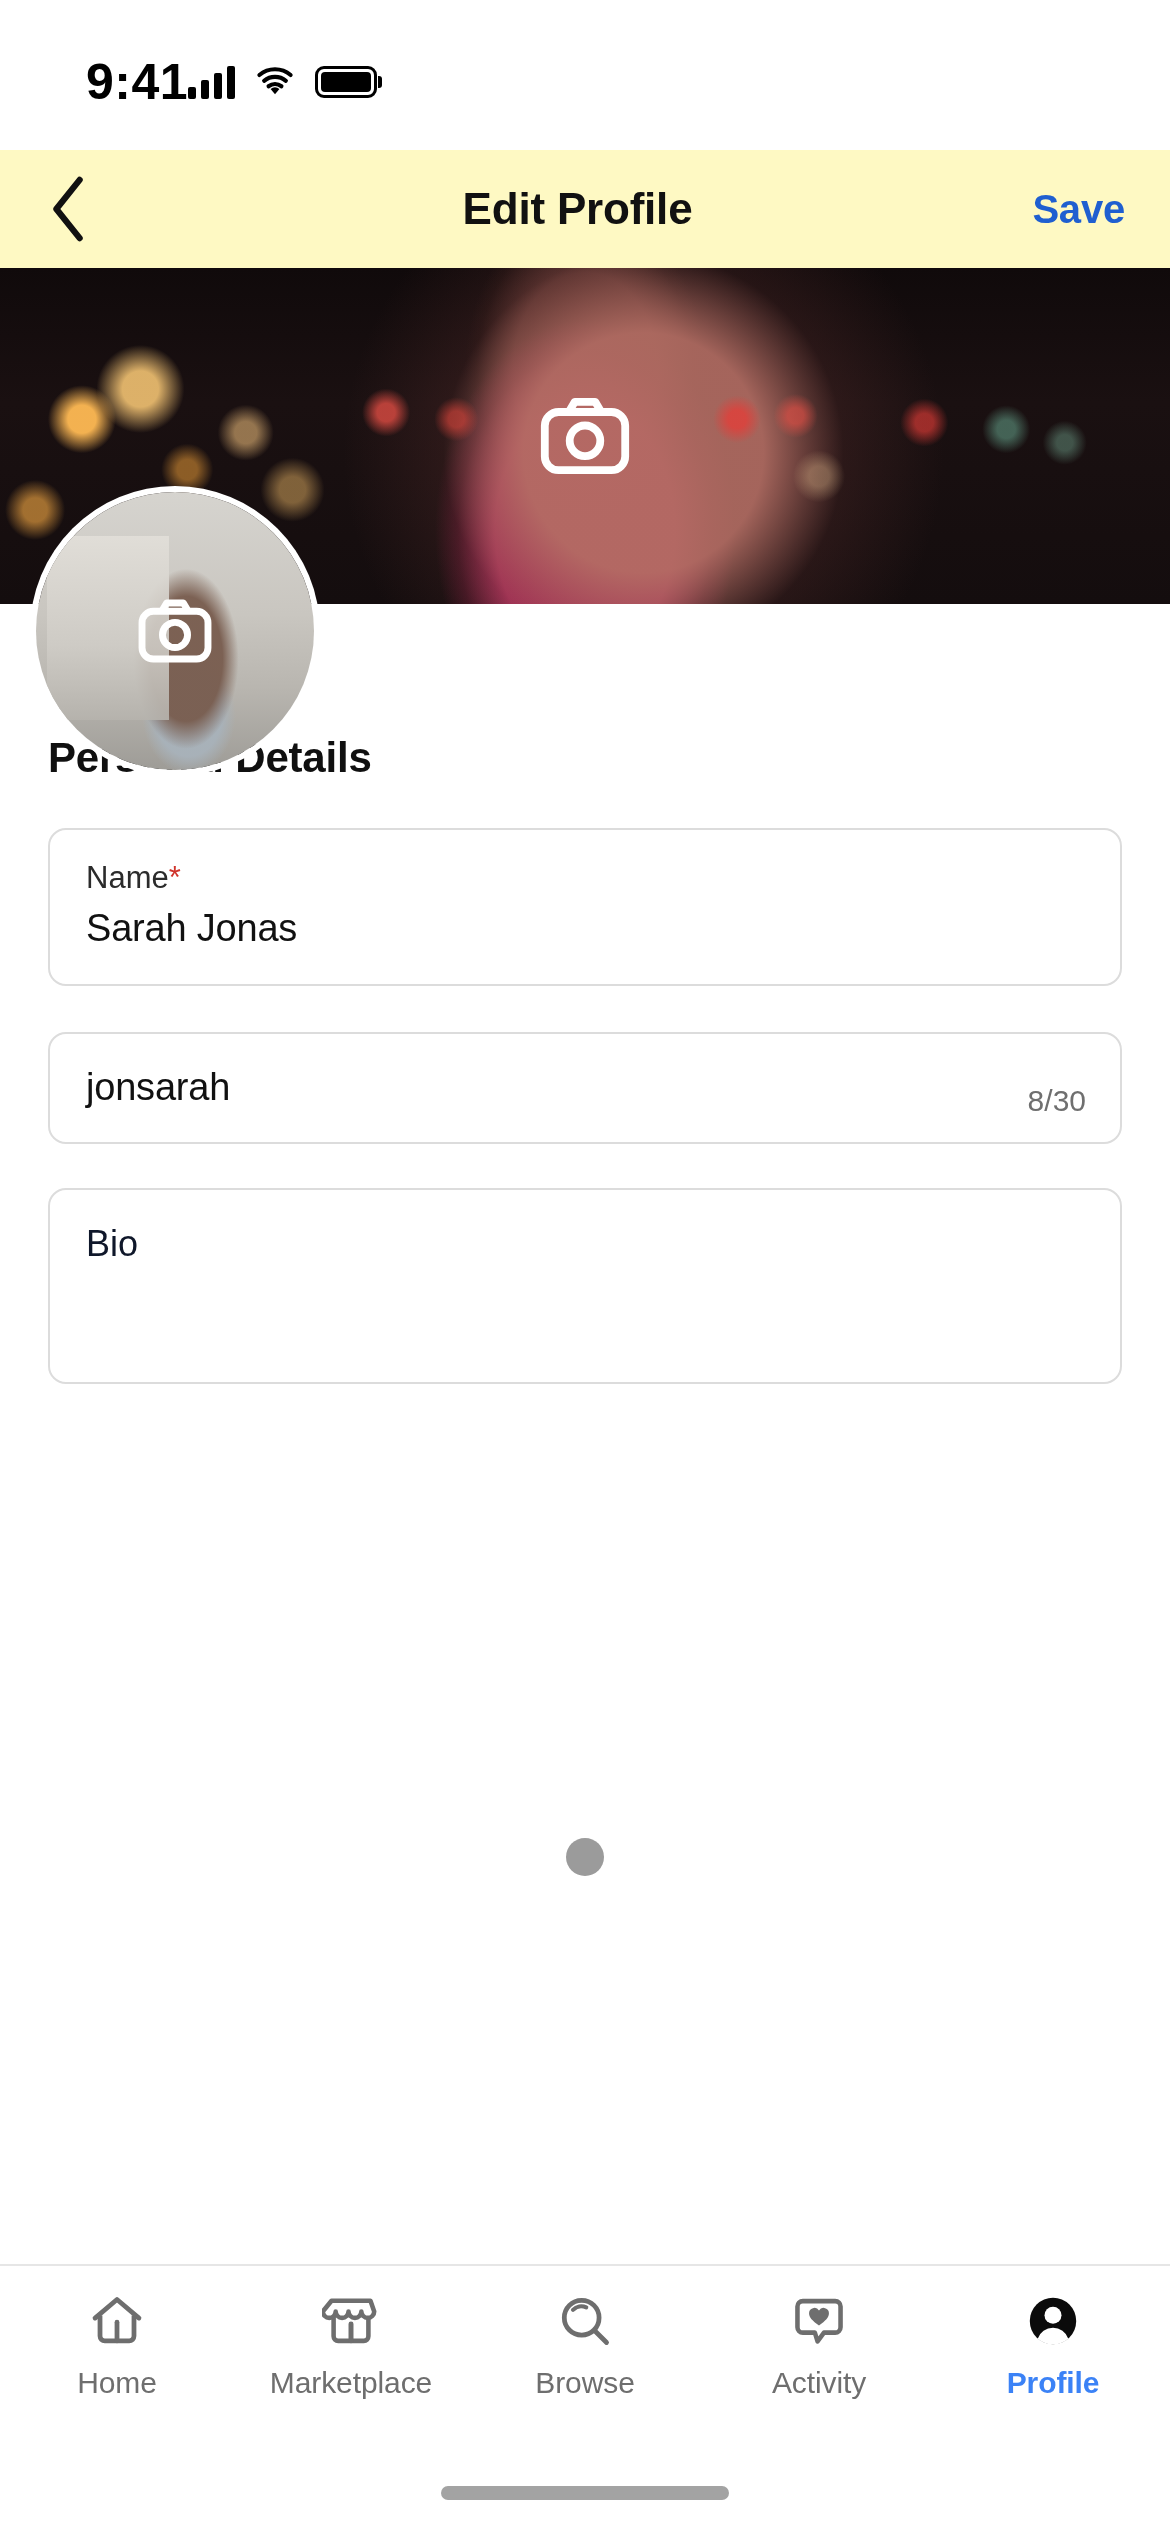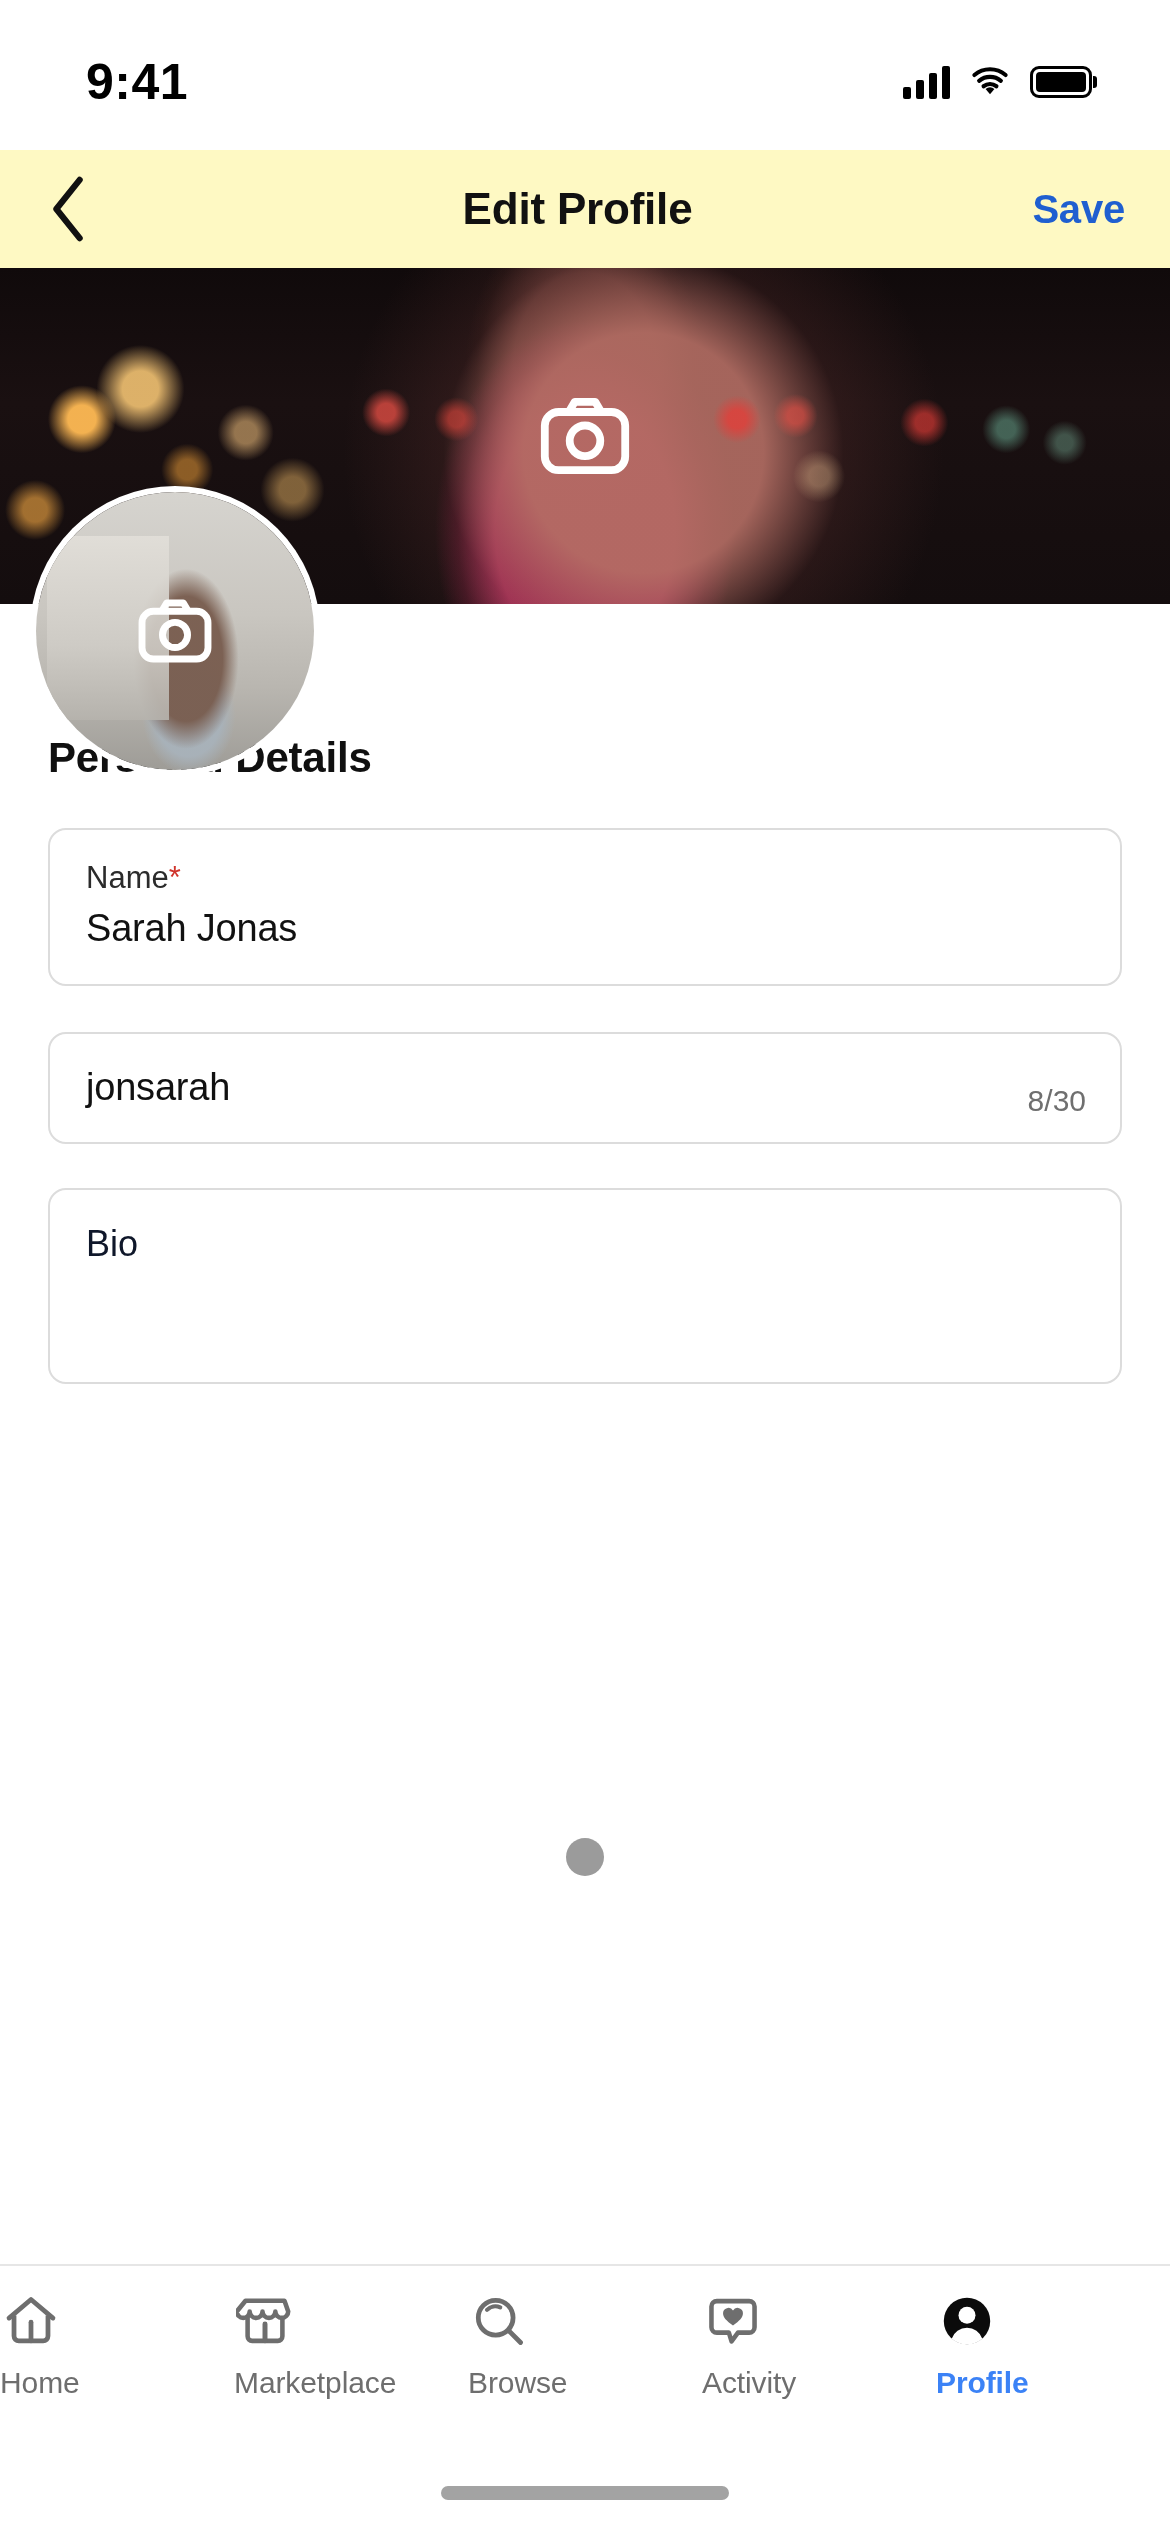--- a/index.html
+++ b/index.html
@@ -23,21 +23,21 @@
     flex-direction: column;
     background: #ffffff;
   }
 
   
   .status-bar {
     height: 150px;
     flex: 0 0 150px;
     display: flex;
     align-items: center;
-    justify-content: space-between;
+    justify-content: flex-start;
     padding: 0 78px 0 86px;
     box-sizing: border-box;
     background: #ffffff;
   }
   .status-time {
     font-size: 50px;
     font-weight: 700;
     color: #000000;
     letter-spacing: 0.5px;
     line-height: 1;
@@ -306,21 +306,21 @@
     align-items: flex-start;
     justify-content: space-around;
     padding-top: 24px;
     box-sizing: border-box;
     background: #ffffff;
   }
   .tab {
     width: 20%;
     display: flex;
     flex-direction: column;
-    align-items: flex-start;
+    align-items: center;
     gap: 14px;
     cursor: pointer;
   }
   .tab-icon {
     width: 62px;
     height: 62px;
     display: flex;
     align-items: center;
     justify-content: center;
   }

